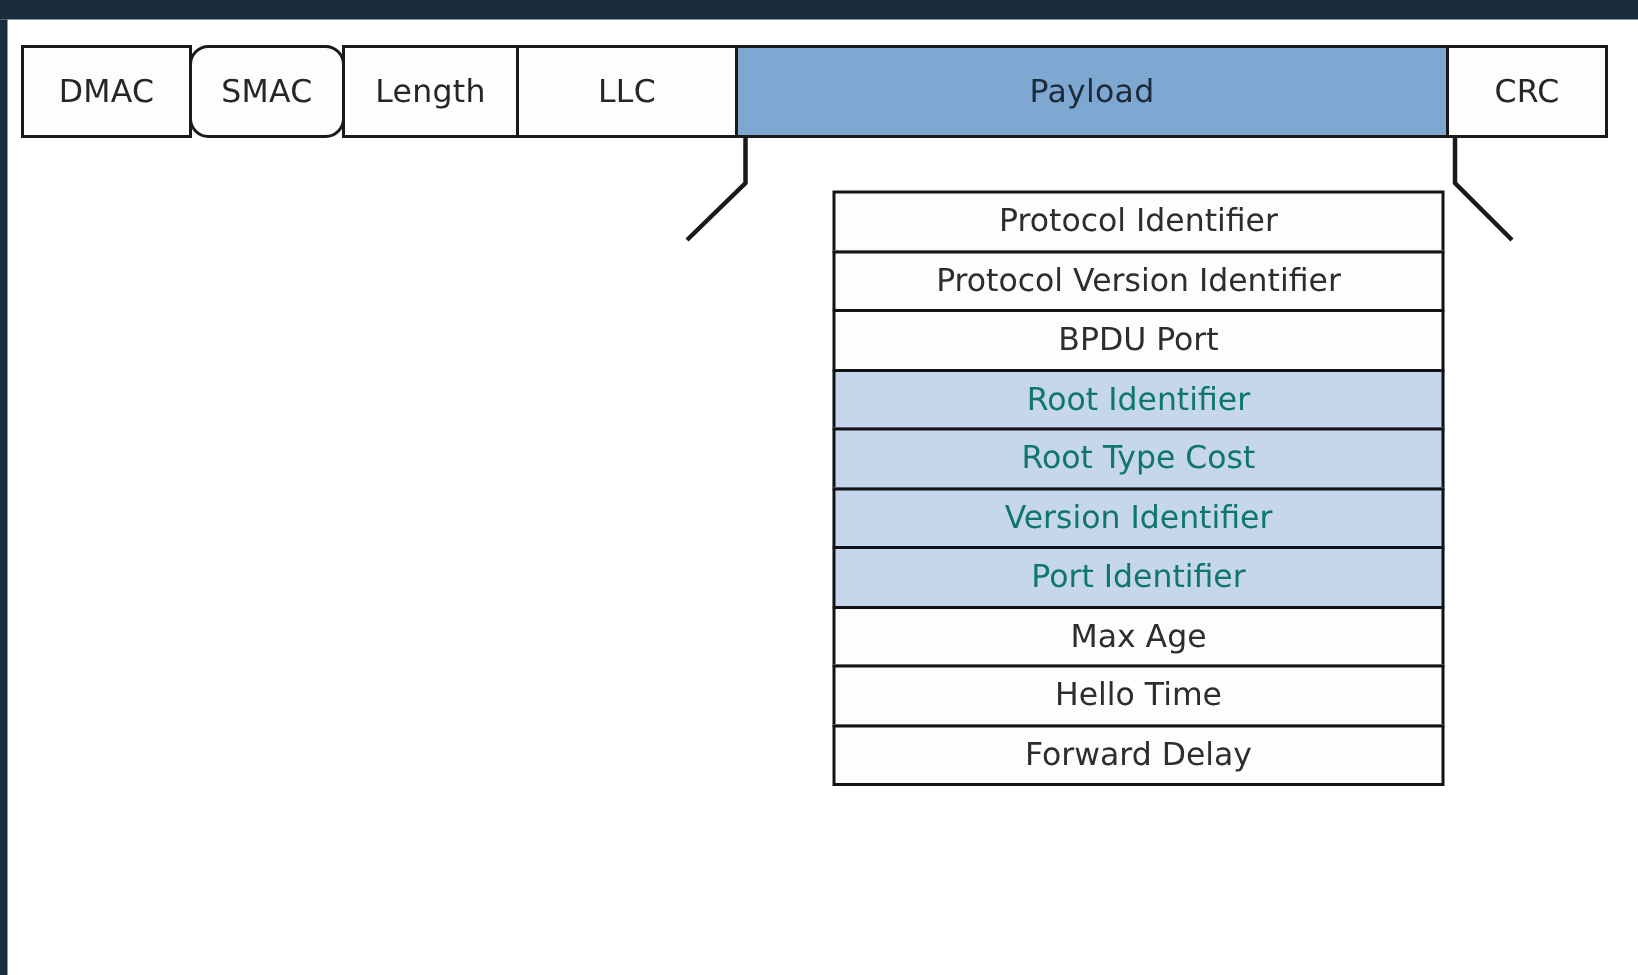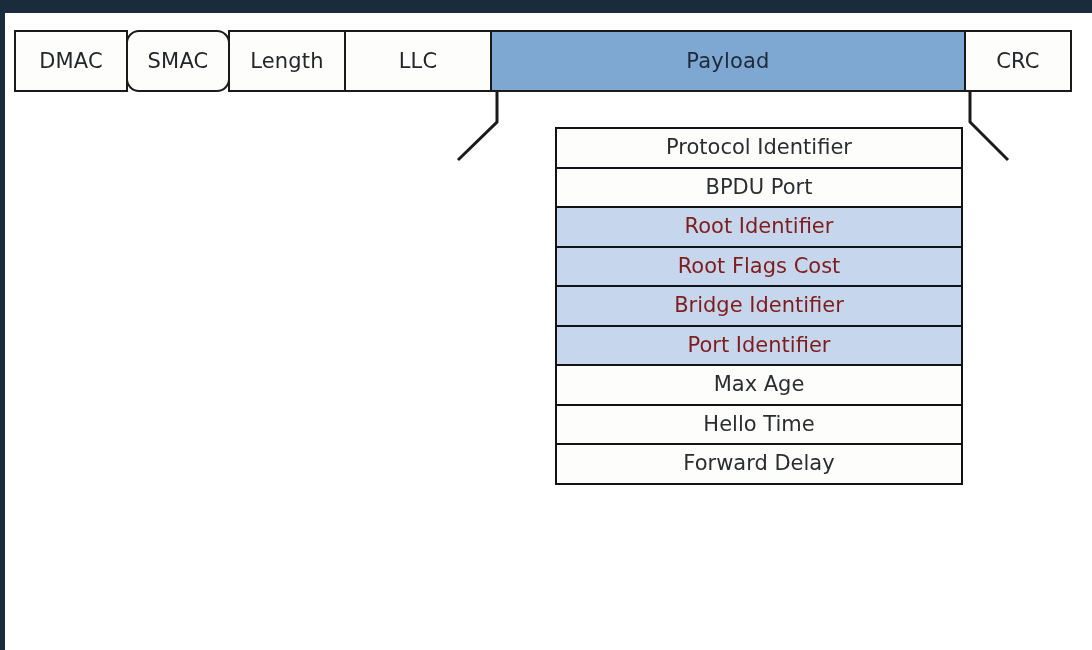--- a/index.html
+++ b/index.html
@@ -100,21 +100,21 @@
     background: #fdfdfb;
     display: flex;
     align-items: center;
     justify-content: center;
     color: #2b2d31;
     font-size: 21px;
     white-space: nowrap;
   }
   .bpdu-row.highlight {
     background: #c6d6ec;
-    color: #7f1d1d;
+    color: #0f766e;
   }
   .bpdu-row .row-label {
     display: block;
     line-height: 1;
   }
 </style>
 </head>
 <body>
 
 <div id="page-root">
@@ -148,30 +148,33 @@
     <path d="M 497,92 L 497,122 L 458,160" stroke="#1a1a1a" stroke-width="3" fill="none"></path>
 
     <path d="M 970,92 L 970,122 L 1008,160" stroke="#1a1a1a" stroke-width="3" fill="none"></path>
   </svg>
 
   <div class="bpdu-detail">
     <div class="bpdu-row">
       <span class="row-label">Protocol Identifier</span>
     </div>
     <div class="bpdu-row">
+      <span class="row-label">Protocol Version Identifier</span>
+    </div>
+    <div class="bpdu-row">
       <span class="row-label">BPDU Port</span>
     </div>
     <div class="bpdu-row highlight">
       <span class="row-label">Root Identifier</span>
     </div>
     <div class="bpdu-row highlight">
-      <span class="row-label">Root Flags Cost</span>
+      <span class="row-label">Root Type Cost</span>
     </div>
     <div class="bpdu-row highlight">
-      <span class="row-label">Bridge Identifier</span>
+      <span class="row-label">Version Identifier</span>
     </div>
     <div class="bpdu-row highlight">
       <span class="row-label">Port Identifier</span>
     </div>
     <div class="bpdu-row">
       <span class="row-label">Max Age</span>
     </div>
     <div class="bpdu-row">
       <span class="row-label">Hello Time</span>
     </div>

